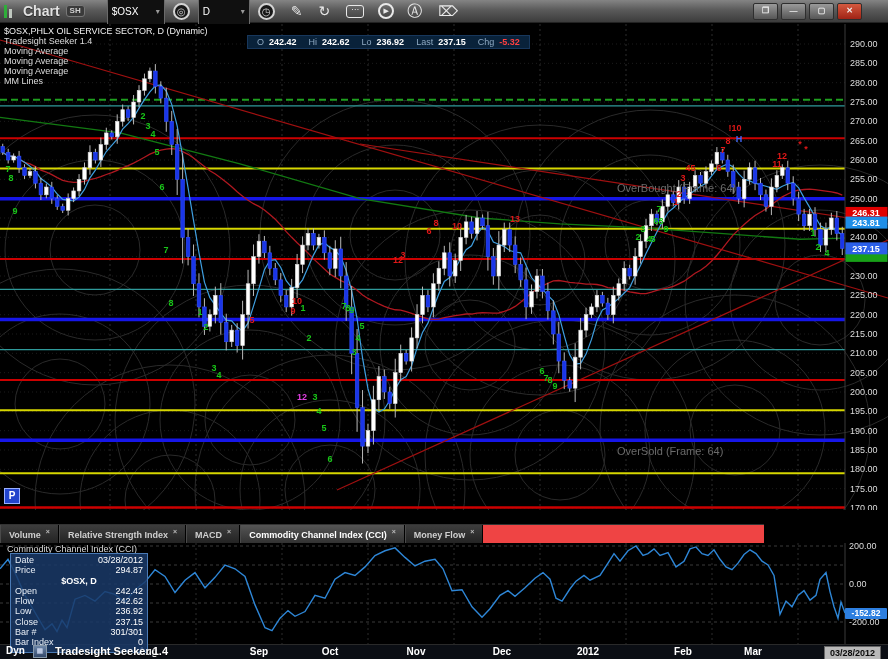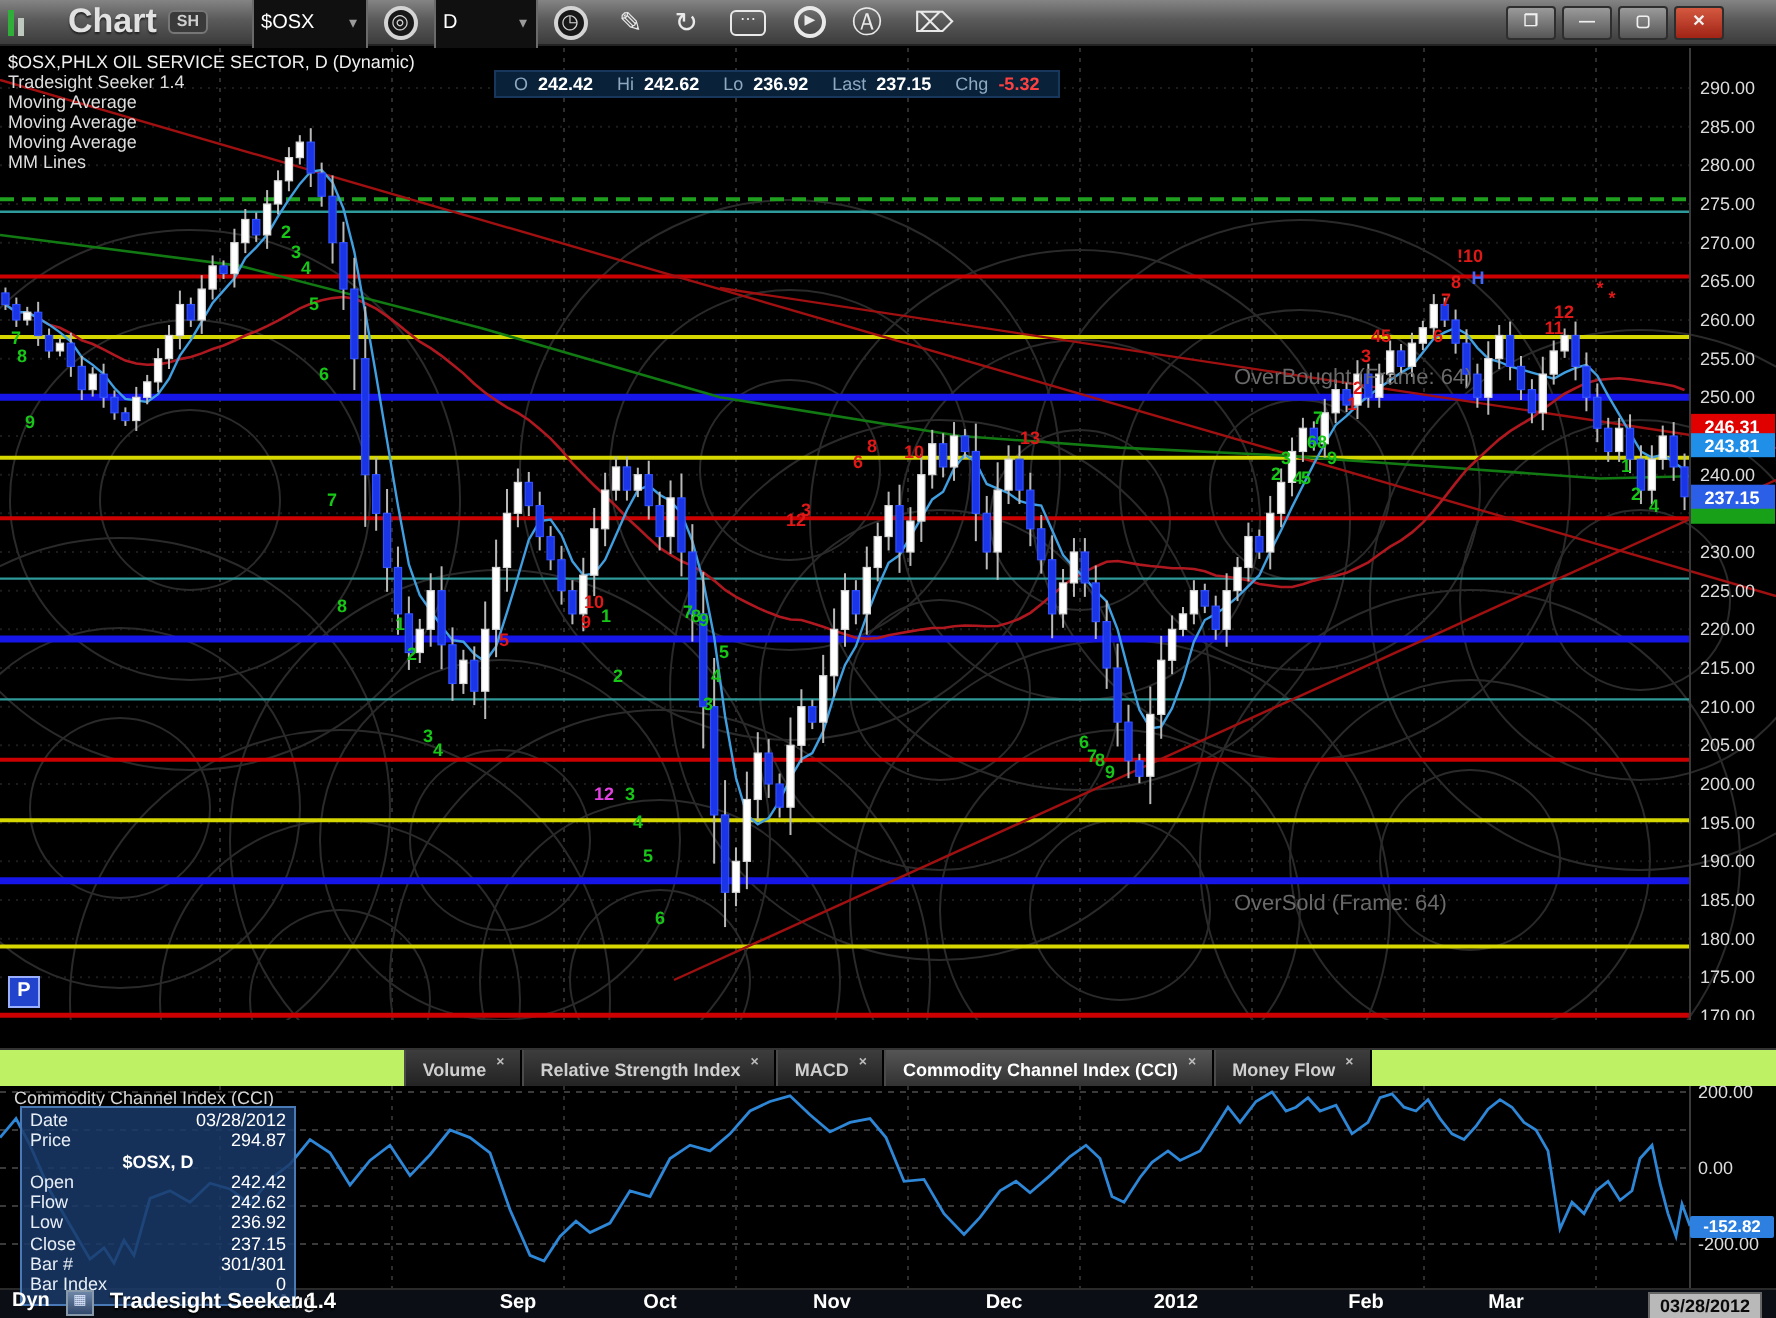--- a/index.html
+++ b/index.html
@@ -7,21 +7,21 @@
   .window{position:relative;width:888px;height:659px;background:#000;}
 
   
   .titlebar{position:absolute;left:0;top:0;width:888px;height:23px;
     background:linear-gradient(#848484,#5a5a5a 45%,#3c3c3c);display:flex;align-items:center;
     border-bottom:1px solid #222;box-sizing:border-box;}
   .appicon{width:9px;height:14px;margin-left:4px;position:relative;}
   .appicon i{position:absolute;bottom:0;width:3px;background:#2fae3a;display:block;}
   .appicon i.b1{left:0;height:13px;}
   .appicon i.b2{left:5px;height:9px;background:#bfc8bf;}
-  .title-text{color:#e2e2e2;font-weight:bold;font-size:17px;margin-left:21px;text-shadow:0 1px 1px #222;}
+  .title-text{color:#e2e2e2;font-weight:bold;font-size:14px;margin-left:10px;text-shadow:0 1px 1px #222;}
   .title-badge{margin-left:6px;font-size:8px;color:#cfcfcf;background:#3a3a3a;border:1px solid #777;
     border-radius:3px;padding:0 3px;line-height:10px;font-weight:bold;}
   .combo{display:flex;align-items:center;justify-content:space-between;background:#101010;border:1px solid #6a6a6a;
     border-radius:2px;color:#fff;font-size:10px;height:31px;padding:0 4px;box-sizing:border-box;}
   .combo .arr{color:#9a9a9a;font-size:8px;margin-left:5px;}
   .sym{width:58px;margin-left:22px;}
   .intv{width:52px;margin-left:8px;}
   .roundbtn{width:17px;height:17px;border-radius:50%;border:2px solid #d4d4d4;background:#181818;color:#d4d4d4;
     font-size:10px;line-height:14px;text-align:center;margin-left:8px;box-sizing:border-box;}
   .tbi{color:#e9e9e9;font-size:14px;margin-left:16px;line-height:18px;}
@@ -47,22 +47,22 @@
   .quotebar .qv.neg{color:#ff4040;}
   .pbtn{position:absolute;left:4px;top:464px;width:14px;height:14px;background:#2244cc;border:1px solid #9ab0ff;
     color:#fff;font-size:10px;font-weight:bold;text-align:center;line-height:13px;z-index:4;}
 
   .midstrip{position:absolute;left:0;top:510px;width:888px;height:14px;background:#050505;}
   .copyright{position:absolute;left:6px;top:3px;font-size:8px;color:#8a8a8a;}
   .autoframe{position:absolute;left:82px;top:1px;font-size:10px;color:#9a9a9a;}
   .rnote{position:absolute;left:323px;top:-3px;font-size:9px;color:#e03030;font-weight:bold;}
 
   
-  .tabbar{position:absolute;left:0;top:524px;width:888px;height:19px;background:#bef264;border-top:1px solid #333;
-    border-bottom:1px solid #07101d;display:flex;align-items:stretch;justify-content:center;}
+  .tabbar{position:absolute;left:0;top:524px;width:764px;height:19px;background:#ef4444;border-top:1px solid #333;
+    border-bottom:1px solid #07101d;display:flex;align-items:stretch;}
   .tab{display:flex;align-items:center;background:linear-gradient(#3d3d3d,#222);border-right:1px solid #000;
     border-left:1px solid #4a4a4a;color:#cfcfcf;font-size:9px;font-weight:bold;padding:0 8px;white-space:nowrap;}
   .tab.active{background:linear-gradient(#555,#303030);color:#fff;}
   .tab .x{font-size:7px;color:#bbb;margin-left:5px;margin-top:-6px;}
 
   
   .cci{position:absolute;left:0;top:543px;width:888px;height:101px;background:#000;}
   .ccititle{position:absolute;left:7px;top:1px;font-size:9px;color:#d8d8d8;z-index:3;}
   .ccilab{position:absolute;left:849px;font-size:9px;color:#dcdcdc;z-index:2;}
   .ccibadge{position:absolute;left:845px;width:42px;height:11px;background:#2d7fe0;color:#fff;font-size:8.5px;

